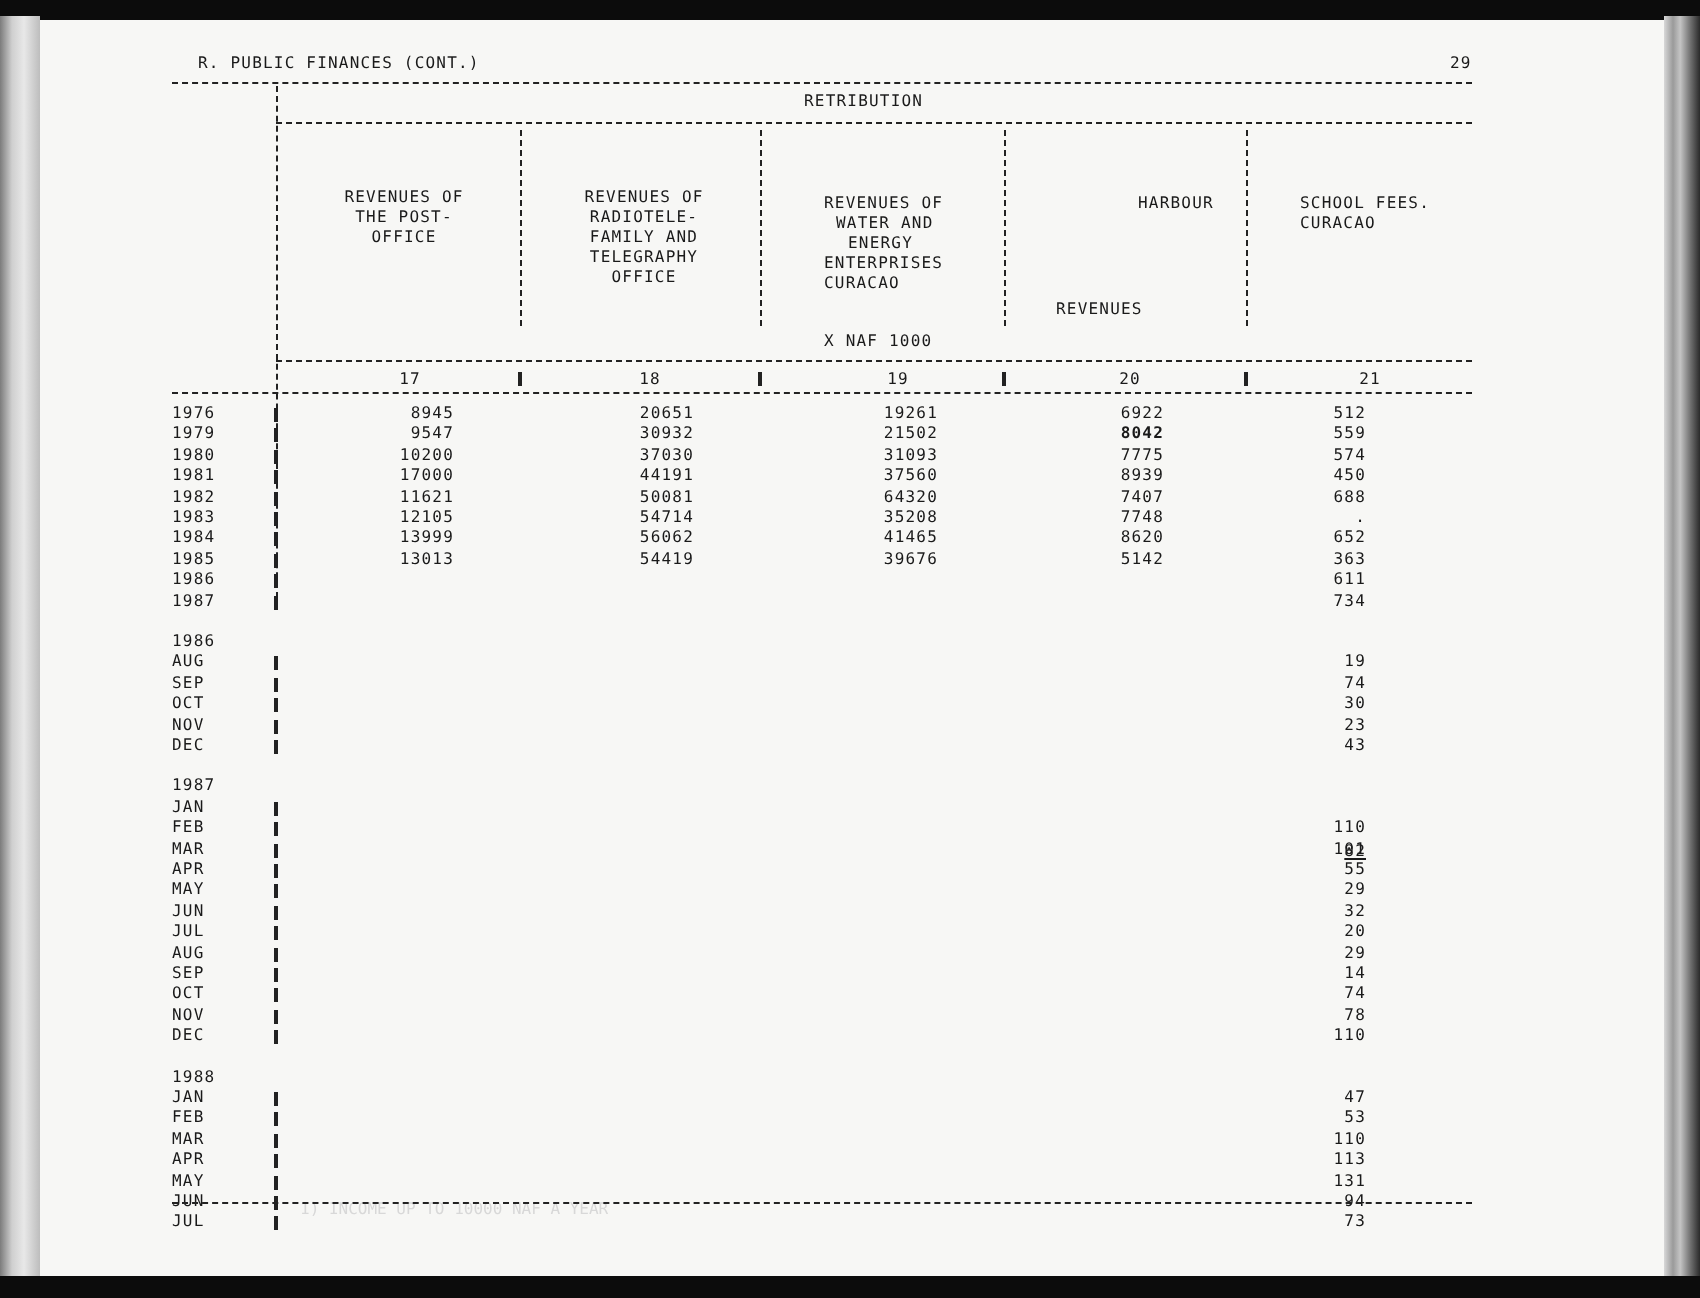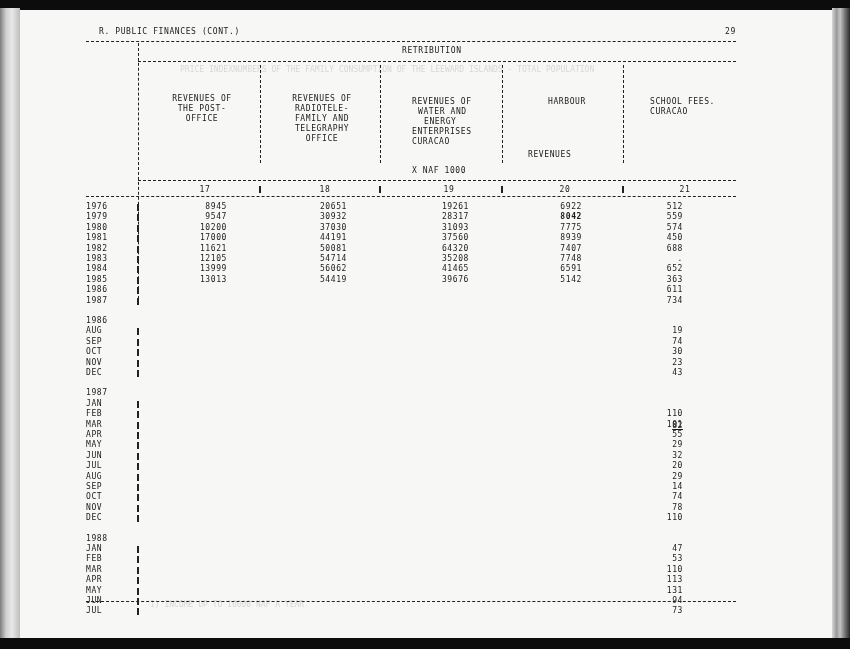--- a/index.html
+++ b/index.html
@@ -39,21 +39,20 @@
 </head>
 <body>
 
 <div class="top-shadow"></div>
 <div class="binding"></div>
 <div class="page-edge"></div>
 <div class="bottom-shadow"></div>
 
 <div class="page">
 
-  <div class="ghost" style="left:160px;top:55px;">PRICE INDEXNUMBERS OF THE FAMILY CONSUMPTION OF THE LEEWARD ISLANDS - TOTAL POPULATION</div>
   <div class="ghost" style="left:130px;top:590px;">1) INCOME UP TO 10000 NAF A YEAR</div>
 
   <div class="t" style="left:66px;top:17px;margin-left:13px;">R. PUBLIC FINANCES (CONT.)</div>
   <div class="t" style="left:705px;top:17px;">29</div>
 
   <div class="dash" style="left:66px;top:31px;width:650px;"></div>
   <div class="t" style="left:382px;top:36px;">RETRIBUTION</div>
   <div class="dash" style="left:118px;top:51px;width:598px;"></div>
 
   <div class="vbar" style="left:118px;top:33px;height:256px;"></div>
@@ -76,21 +75,21 @@
   </div>
   <div>
     <div class="t" style="left:392px;top:87px;">REVENUES OF</div>
     <div class="t" style="left:398px;top:97px;">WATER AND</div>
     <div class="t" style="left:404px;top:107px;">ENERGY</div>
     <div class="t" style="left:392px;top:117px;">ENTERPRISES</div>
     <div class="t" style="left:392px;top:127px;">CURACAO</div>
   </div>
   <div class="t" style="left:392px;top:156px;">X NAF 1000</div>
   <div>
-    <div class="t" style="left:492px;top:87px;padding-left:36px;">HARBOUR</div>
+    <div class="t" style="left:513px;top:87px;padding-left:36px;">HARBOUR</div>
     <div class="t" style="left:508px;top:97px;margin-top:43px;">REVENUES</div>
   </div>
   <div>
     <div class="t" style="left:630px;top:87px;">SCHOOL FEES.</div>
     <div class="t" style="left:630px;top:97px;">CURACAO</div>
   </div>
 
   <div class="dash" style="left:118px;top:170px;width:598px;"></div>
   <div>
     <div class="t c" style="left:160px;top:175px;width:50px;">17</div>
@@ -113,21 +112,21 @@
         <div class="t r" style="left: 267px; width: 60px; top: 192px;">20651</div>
         <div class="t r" style="left: 389px; width: 60px; top: 192px;">19261</div>
         <div class="t r" style="left: 502px; width: 60px; top: 192px;">6922</div>
         <div class="t r" style="left: 603px; width: 60px; top: 192px;">512</div>
       </div>
       <div>
         <div class="t" style="left: 66px; top: 202.4px;">1979</div>
         <div class="tick" style="left: 117px; top: 204.4px;"></div>
         <div class="t r" style="left: 147px; width: 60px; top: 202.4px;">9547</div>
         <div class="t r" style="left: 267px; width: 60px; top: 202.4px;">30932</div>
-        <div class="t r" style="left: 389px; width: 60px; top: 202.4px;">28317</div>
+        <div class="t r" style="left: 389px; width: 60px; top: 202.4px;">21502</div>
         <div class="t r" style="left: 502px; width: 60px; top: 202.4px; font-weight: bold;">8042</div>
         <div class="t r" style="left: 603px; width: 60px; top: 202.4px;">559</div>
       </div>
       <div>
         <div class="t" style="left: 66px; top: 212.8px;">1980</div>
         <div class="tick" style="left: 117px; top: 214.8px;"></div>
         <div class="t r" style="left: 147px; width: 60px; top: 212.8px;">10200</div>
         <div class="t r" style="left: 267px; width: 60px; top: 212.8px;">37030</div>
         <div class="t r" style="left: 389px; width: 60px; top: 212.8px;">31093</div>
         <div class="t r" style="left: 502px; width: 60px; top: 212.8px;">7775</div>
@@ -159,21 +158,21 @@
         <div class="t r" style="left: 389px; width: 60px; top: 244px;">35208</div>
         <div class="t r" style="left: 502px; width: 60px; top: 244px;">7748</div>
         <div class="t r" style="left: 603px; width: 60px; top: 244px;">.</div>
       </div>
       <div>
         <div class="t" style="left: 66px; top: 254.4px;">1984</div>
         <div class="tick" style="left: 117px; top: 256.4px;"></div>
         <div class="t r" style="left: 147px; width: 60px; top: 254.4px;">13999</div>
         <div class="t r" style="left: 267px; width: 60px; top: 254.4px;">56062</div>
         <div class="t r" style="left: 389px; width: 60px; top: 254.4px;">41465</div>
-        <div class="t r" style="left: 502px; width: 60px; top: 254.4px;">6591</div>
+        <div class="t r" style="left: 502px; width: 60px; top: 254.4px;">8620</div>
         <div class="t r" style="left: 603px; width: 60px; top: 254.4px;">652</div>
       </div>
       <div>
         <div class="t" style="left: 66px; top: 264.8px;">1985</div>
         <div class="tick" style="left: 117px; top: 266.8px;"></div>
         <div class="t r" style="left: 147px; width: 60px; top: 264.8px;">13013</div>
         <div class="t r" style="left: 267px; width: 60px; top: 264.8px;">54419</div>
         <div class="t r" style="left: 389px; width: 60px; top: 264.8px;">39676</div>
         <div class="t r" style="left: 502px; width: 60px; top: 264.8px;">5142</div>
         <div class="t r" style="left: 603px; width: 60px; top: 264.8px;">363</div>

